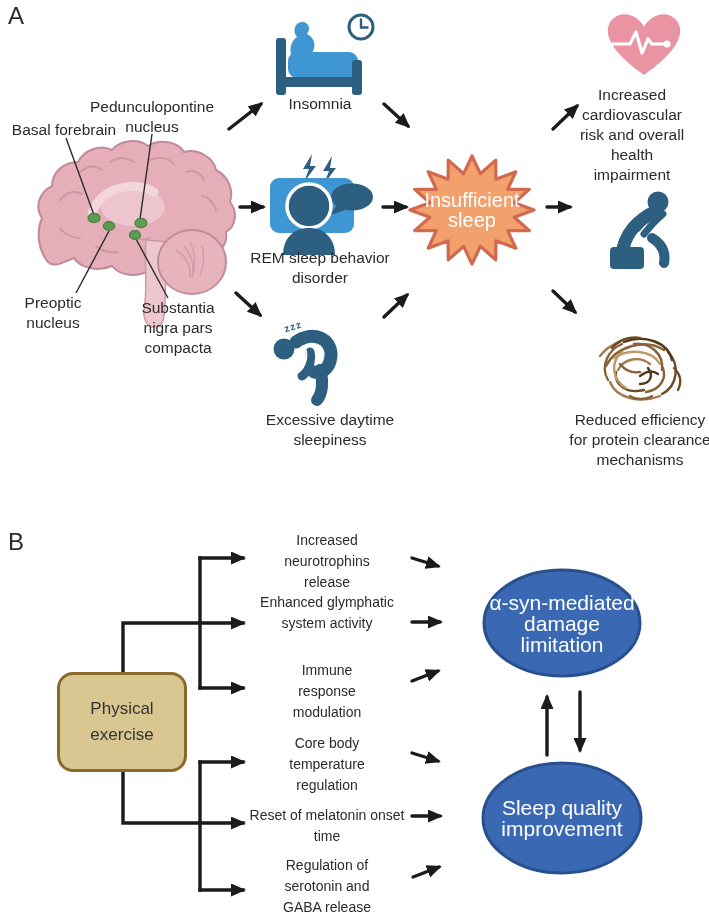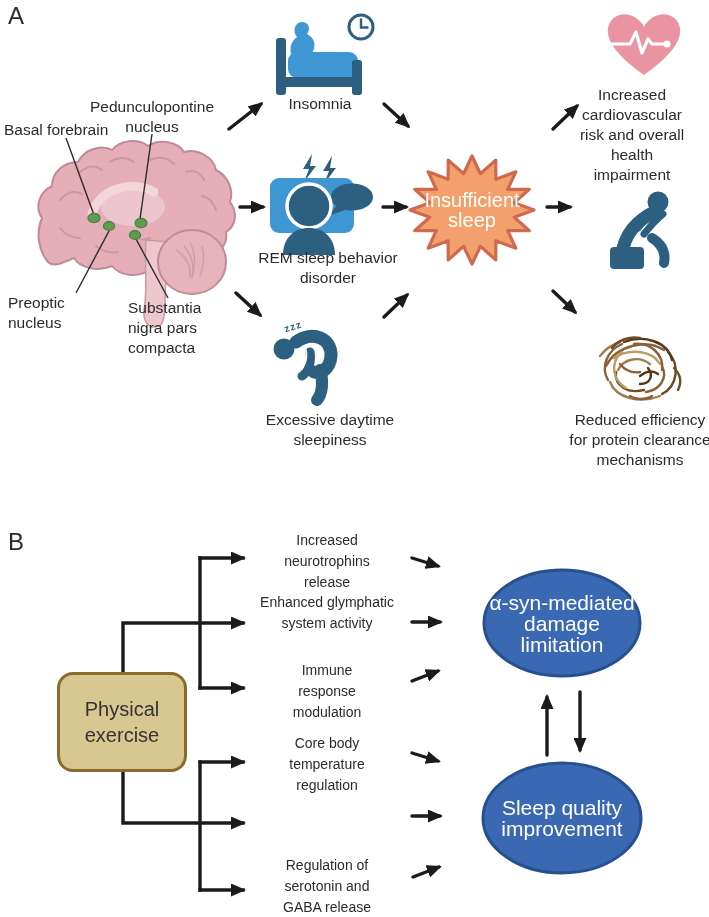--- a/index.html
+++ b/index.html
@@ -1,31 +1,31 @@
 <!DOCTYPE html>
 <html><head>
 <meta charset="utf-8">
 <style>
   html,body{margin:0;padding:0;background:#ffffff;}
   #fig{position:relative;width:709px;height:917px;background:#fff;overflow:hidden;
        font-family:"Liberation Sans",sans-serif;color:#2b2b2b;}
   svg.layer{position:absolute;left:0;top:0;}
   .txt{position:absolute;font-size:15.5px;line-height:20px;text-align:center;}
-  .txt.la{text-align:left;}
+  .txt.la{text-align:center;}
   .tb{position:absolute;font-size:14px;line-height:21px;text-align:center;}
   .panel-letter{position:absolute;font-size:24px;color:#2b2b2b;}
   .hub-label{position:absolute;left:420px;top:188px;width:104px;height:44px;color:#fff;
              font-size:20px;font-weight:500;line-height:20px;text-align:center;
              display:flex;align-items:center;justify-content:center;}
   .ellipse-label{position:absolute;display:flex;align-items:center;justify-content:center;
              color:#fff;font-size:21px;line-height:21px;text-align:center;}
   .exercise-box{position:absolute;left:57px;top:672px;width:130px;height:100px;
              background:#d9c791;border:3px solid #8a6b2c;border-radius:16px;
              display:flex;align-items:center;justify-content:center;text-align:center;
-             font-size:20px;line-height:26px;color:#333;box-sizing:border-box;padding:16px 8px;}
+             font-size:17px;line-height:26px;color:#333;box-sizing:border-box;padding:16px 8px;}
   .zzz{position:absolute;left:284px;top:321px;font-size:10px;color:#2d5f80;
        transform:rotate(-18deg);letter-spacing:1px;font-weight:bold;}
 </style>
 </head>
 <body>
 
 <div id="fig">
 
 <svg class="layer" width="709" height="917" viewBox="0 0 709 917">
   <defs>
@@ -175,33 +175,34 @@
 
 <div class="panel-letter" style="left:8px;top:2px;">A</div>
 <div class="panel-letter" style="left:8px;top:528px;">B</div>
 
 <div class="txt la" style="left:4px;top:120px;width:120px;white-space:nowrap;">Basal forebrain</div>
 <div class="txt" style="left:72px;top:97px;width:160px;">Pedunculopontine nucleus</div>
 <div class="txt la" style="left:8px;top:293px;width:90px;">Preoptic nucleus</div>
 <div class="txt la" style="left:128px;top:298px;width:100px;">Substantia nigra pars compacta</div>
 
 <div class="txt" style="left:260px;top:94px;width:120px;">Insomnia</div>
-<div class="txt" style="left:244px;top:248px;width:152px;margin-left:8px;">REM sleep behavior disorder</div>
+<div class="txt" style="left:244px;top:248px;width:152px;">REM sleep behavior disorder</div>
 <div class="txt" style="left:258px;top:410px;width:144px;">Excessive daytime sleepiness</div>
 <div class="zzz">zzz</div>
 
 <div class="hub-label">Insufficient sleep</div>
 
 <div class="txt" style="left:576px;top:85px;width:112px;">Increased cardiovascular risk and overall health impairment</div>
 <div class="txt" style="left:567px;top:410px;width:146px;">Reduced efficiency for protein clearance mechanisms</div>
 
 <div class="exercise-box">Physical exercise</div>
 
 <div class="tb" style="left:262px;top:530px;width:130px;">Increased neurotrophins release</div>
 <div class="tb" style="left:252px;top:592px;width:150px;">Enhanced glymphatic system activity</div>
 <div class="tb" style="left:277px;top:660px;width:100px;">Immune response modulation</div>
 <div class="tb" style="left:267px;top:733px;width:120px;">Core body temperature regulation</div>
+<div class="tb" style="left:247px;top:805px;width:160px;">Reset of melatonin onset time</div>
 <div class="tb" style="left:267px;top:855px;width:120px;">Regulation of serotonin and GABA release</div>
 
 <div class="ellipse-label" style="left:487px;top:594px;width:150px;height:58px;">α-syn-mediated damage limitation</div>
 <div class="ellipse-label" style="left:502px;top:789px;width:120px;height:58px;">Sleep quality improvement</div>
 
 </div>
 
 </body></html>

